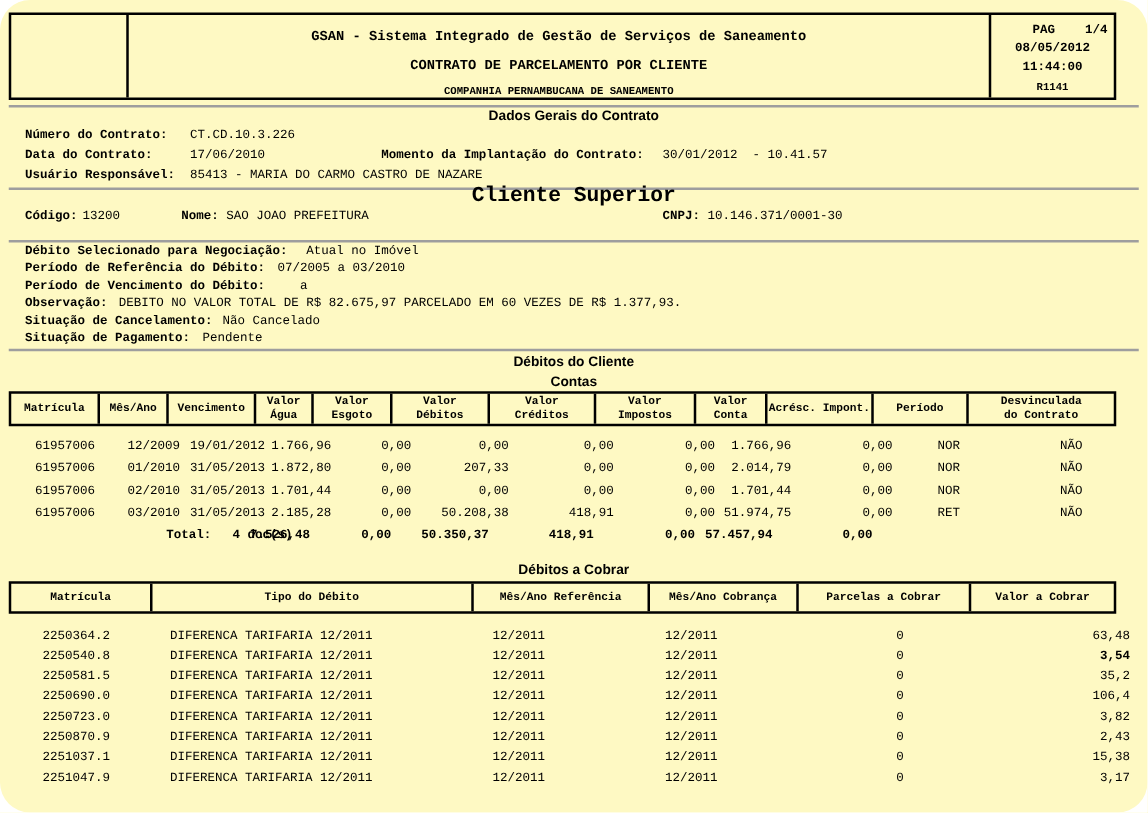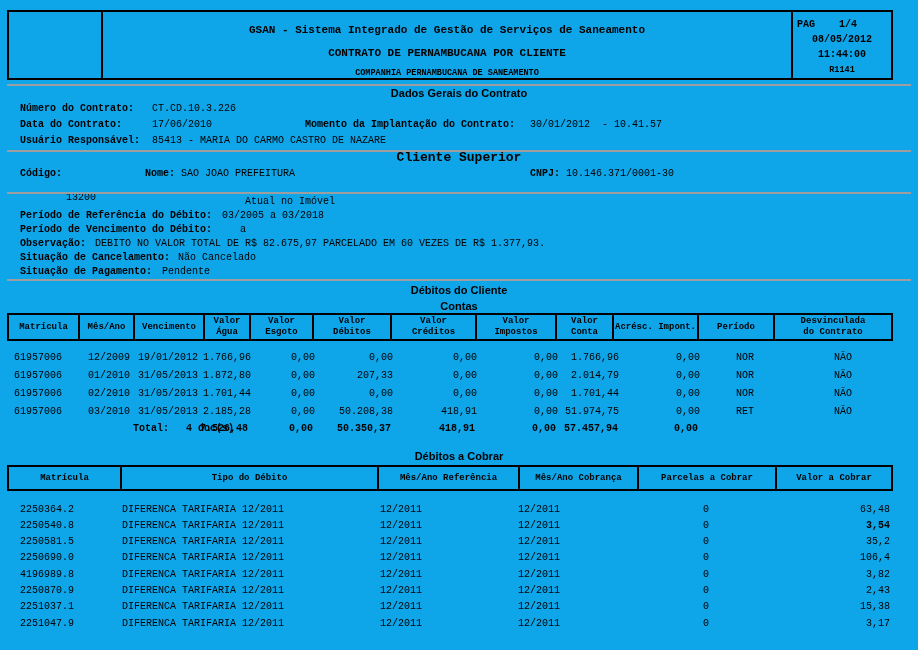--- a/index.html
+++ b/index.html
@@ -1,19 +1,19 @@
 <!DOCTYPE html>
 <html><head>
 <meta charset="utf-8">
 <style>
   html,body { margin:0; padding:0; background:#fff; }
   .page {
-    position:relative; width:918px; height:650px; background:#0ea5e9;
+    position:relative; width:918px; height:650px; background:#fef9c3;
     font-family:"Liberation Mono","DejaVu Sans Mono",monospace;
-    font-size:10px; color:#000; overflow:hidden;
+    font-size:10px; color:#000; overflow:hidden;border-radius:24px;
   }
   .abs { position:absolute; white-space:pre; line-height:12px; }
   .b { font-weight:bold; }
   .heading { position:absolute; left:0; width:918px; text-align:center;
     font-family:"Liberation Sans","DejaVu Sans",sans-serif;
     font-weight:bold; font-size:11px; line-height:13px; }
   .hr { position:absolute; left:7px; width:904px; height:2px; background:#9e9e9e; }
 
   
   .hbox { position:absolute; left:7px; top:10px; width:886px; height:70px;
@@ -24,39 +24,39 @@
   .hmid-line { position:absolute; left:0; width:100%; text-align:center; font-weight:bold; white-space:pre; }
   .hr-line   { position:absolute; left:0; width:100%; text-align:center; font-weight:bold; white-space:pre; }
 
   
   .thead { position:absolute; left:7px; width:886px; box-sizing:border-box;
     border:2px solid #000; display:flex; align-items:stretch; }
   .th { box-sizing:border-box; border-right:2px solid #000; display:flex;
     align-items:center; justify-content:center; text-align:center;
     white-space:pre-line; font-weight:bold; font-size:9px; line-height:11px; }
   .th:last-child { border-right:none; }
-  .trow { position:absolute; left:7px; width:886px; display:flex; }
+  .trow { position:absolute; left:21px; width:886px; display:flex; }
   .td { box-sizing:border-box; display:flex; align-items:center; white-space:pre; overflow:visible; }
   .trow-total { position:absolute; left:0; width:918px; height:16px; font-weight:bold; }
   .tot-val { position:absolute; top:2px; white-space:pre; }
 </style>
 </head>
 <body>
 
 <div class="page">
 
   <div class="hbox">
     <div class="hcell-left"></div>
     <div class="hcell-mid">
       <div class="hmid-line" style="top:12px; font-size:11px;">GSAN - Sistema Integrado de Gestão de Serviços de Saneamento</div>
-      <div class="hmid-line" style="top:35px; font-size:11px;">CONTRATO DE PERNAMBUCANA POR CLIENTE</div>
+      <div class="hmid-line" style="top:35px; font-size:11px;">CONTRATO DE PARCELAMENTO POR CLIENTE</div>
       <div class="hmid-line" style="top:56px; font-size:8.5px;">COMPANHIA PERNAMBUCANA DE SANEAMENTO</div>
     </div>
     <div class="hcell-right">
-      <div class="hr-line" style="top:7px;  text-align:left; padding-left:4px; font-size:10px;">PAG    1/4</div>
+      <div class="hr-line" style="top:7px;  text-align:center; padding-left:14px; font-size:10px;">PAG    1/4</div>
       <div class="hr-line" style="top:22px; font-size:10px;">08/05/2012</div>
       <div class="hr-line" style="top:37px; font-size:10px;">11:44:00</div>
       <div class="hr-line" style="top:53px; font-size:8.5px;">R1141</div>
     </div>
   </div>
 
   <div class="hr" style="top:84px;"></div>
 
   <div class="heading" style="top:87px;">Dados Gerais do Contrato</div>
 
@@ -66,35 +66,36 @@
   <span class="abs b" style="top:119px; left:20px;">Data do Contrato:</span>
   <span class="abs" style="top:119px; left:152px;">17/06/2010</span>
   <span class="abs b" style="top:119px; left:305px;">Momento da Implantação do Contrato:</span>
   <span class="abs" style="top:119px; left:530px;">30/01/2012  - 10.41.57</span>
 
   <span class="abs b" style="top:135px; left:20px;">Usuário Responsável:</span>
   <span class="abs" style="top:135px; left:152px;">85413 - MARIA DO CARMO CASTRO DE NAZARE</span>
 
   <div class="hr" style="top:150px;"></div>
 
-  <div class="heading" style="top:151px; font-family:'Liberation Mono','DejaVu Sans Mono',monospace; font-size:13px;">Cliente Superior</div>
+  <div class="heading" style="top:151px; font-family:'Liberation Mono','DejaVu Sans Mono',monospace; font-size:17px;">Cliente Superior</div>
 
   <span class="abs b" style="top:168px; left:20px;">Código:</span>
-  <span class="abs" style="top:168px; left:66px;margin-top:24px;">13200</span>
+  <span class="abs" style="top:168px; left:66px;">13200</span>
   <span class="abs b" style="top:168px; left:145px;">Nome:</span>
   <span class="abs" style="top:168px; left:181px;">SAO JOAO PREFEITURA</span>
   <span class="abs b" style="top:168px; left:530px;">CNPJ:</span>
   <span class="abs" style="top:168px; left:566px;">10.146.371/0001-30</span>
 
   <div class="hr" style="top:192px;"></div>
 
+  <span class="abs b" style="top:196px; left:20px;">Débito Selecionado para Negociação:</span>
   <span class="abs" style="top:196px; left:245px;">Atual no Imóvel</span>
 
   <span class="abs b" style="top:210px; left:20px;">Período de Referência do Débito:</span>
-  <span class="abs" style="top:210px; left:222px;">03/2005 a 03/2018</span>
+  <span class="abs" style="top:210px; left:222px;">07/2005 a 03/2010</span>
 
   <span class="abs b" style="top:224px; left:20px;">Período de Vencimento do Débito:</span>
   <span class="abs" style="top:224px; left:240px;">a</span>
 
   <span class="abs b" style="top:238px; left:20px;">Observação:</span>
   <span class="abs" style="top:238px; left:95px;">DEBITO NO VALOR TOTAL DE R$ 82.675,97 PARCELADO EM 60 VEZES DE R$ 1.377,93.</span>
 
   <span class="abs b" style="top:252px; left:20px;">Situação de Cancelamento:</span>
   <span class="abs" style="top:252px; left:178px;">Não Cancelado</span>
 
@@ -235,21 +236,21 @@
       </div>
       <div class="trow" style="top: 549.9px; height: 16px;">
         <div class="td" style="flex: 0 0 113px; justify-content: flex-start; padding-left: 13px;">2250690.0</div>
         <div class="td" style="flex: 0 0 257px; justify-content: flex-start; padding-left: 2px;">DIFERENCA TARIFARIA 12/2011</div>
         <div class="td" style="flex: 0 0 141px; justify-content: flex-start; padding-left: 3px;">12/2011</div>
         <div class="td" style="flex: 0 0 119px; justify-content: flex-start;">12/2011</div>
         <div class="td" style="flex: 0 0 138px; justify-content: center;">0</div>
         <div class="td" style="flex: 0 0 118px; justify-content: flex-end; padding-right: 3px;">106,4</div>
       </div>
       <div class="trow" style="top: 566.2px; height: 16px;">
-        <div class="td" style="flex: 0 0 113px; justify-content: flex-start; padding-left: 13px;">4196989.8</div>
+        <div class="td" style="flex: 0 0 113px; justify-content: flex-start; padding-left: 13px;">2250723.0</div>
         <div class="td" style="flex: 0 0 257px; justify-content: flex-start; padding-left: 2px;">DIFERENCA TARIFARIA 12/2011</div>
         <div class="td" style="flex: 0 0 141px; justify-content: flex-start; padding-left: 3px;">12/2011</div>
         <div class="td" style="flex: 0 0 119px; justify-content: flex-start;">12/2011</div>
         <div class="td" style="flex: 0 0 138px; justify-content: center;">0</div>
         <div class="td" style="flex: 0 0 118px; justify-content: flex-end; padding-right: 3px;">3,82</div>
       </div>
       <div class="trow" style="top: 582.5px; height: 16px;">
         <div class="td" style="flex: 0 0 113px; justify-content: flex-start; padding-left: 13px; font-family: Liberation Mono, monospace;">2250870.9</div>
         <div class="td" style="flex: 0 0 257px; justify-content: flex-start; padding-left: 2px;">DIFERENCA TARIFARIA 12/2011</div>
         <div class="td" style="flex: 0 0 141px; justify-content: flex-start; padding-left: 3px;">12/2011</div>

